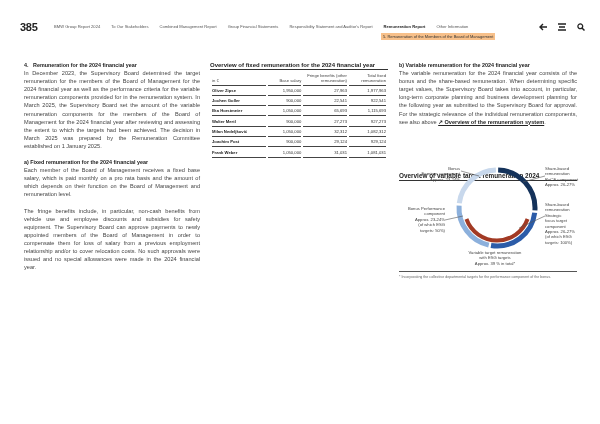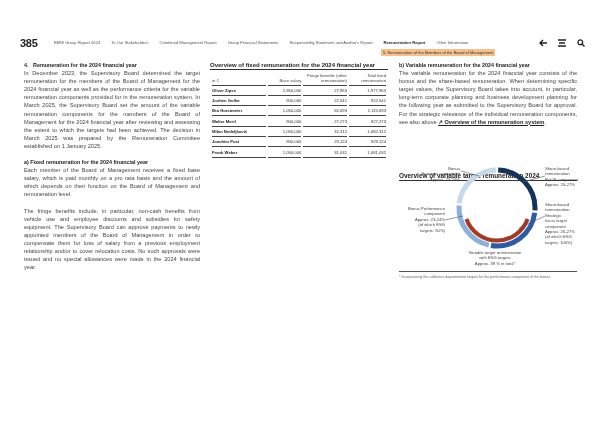--- a/index.html
+++ b/index.html
@@ -1,17 +1,17 @@
 <!DOCTYPE html>
 <html><head>
 <meta charset="utf-8">
 <style>
   html, body { margin:0; padding:0; background:#fff; }
   body { width:600px; height:424px; position:relative; overflow:hidden; font-family:"Liberation Sans", sans-serif; color:#3a3a3a; }
-  .topbar { position:absolute; left:0; top:16px; width:600px; height:48px; }
+  .topbar { position:absolute; left:0; top:0; width:600px; height:48px; }
   .page-num { position:absolute; left:20px; top:21px; font-size:11px; font-weight:bold; color:#222; letter-spacing:-0.3px; }
   .nav { position:absolute; left:54px; top:24px; display:flex; gap:11px; font-size:4.1px; color:#555; white-space:nowrap; }
   .nav span { cursor:pointer; }
   .nav .active { font-weight:bold; color:#222; }
   .breadcrumb { position:absolute; left:381px; top:33px; background:#f7c08a; font-size:4px; color:#333; padding:1px 2px; white-space:nowrap; }
   .icons { position:absolute; left:538px; top:22px; display:flex; gap:9px; }
   .icon-btn { width:10px; height:10px; display:flex; align-items:center; justify-content:center; cursor:pointer; }
   .col { position:absolute; font-size:5.6px; line-height:8.1px; color:#444; text-align:justify; }
   .h { font-weight:bold; color:#222; font-size:5.4px; }
   .col1 { left:24px; top:61px; width:176px; }

